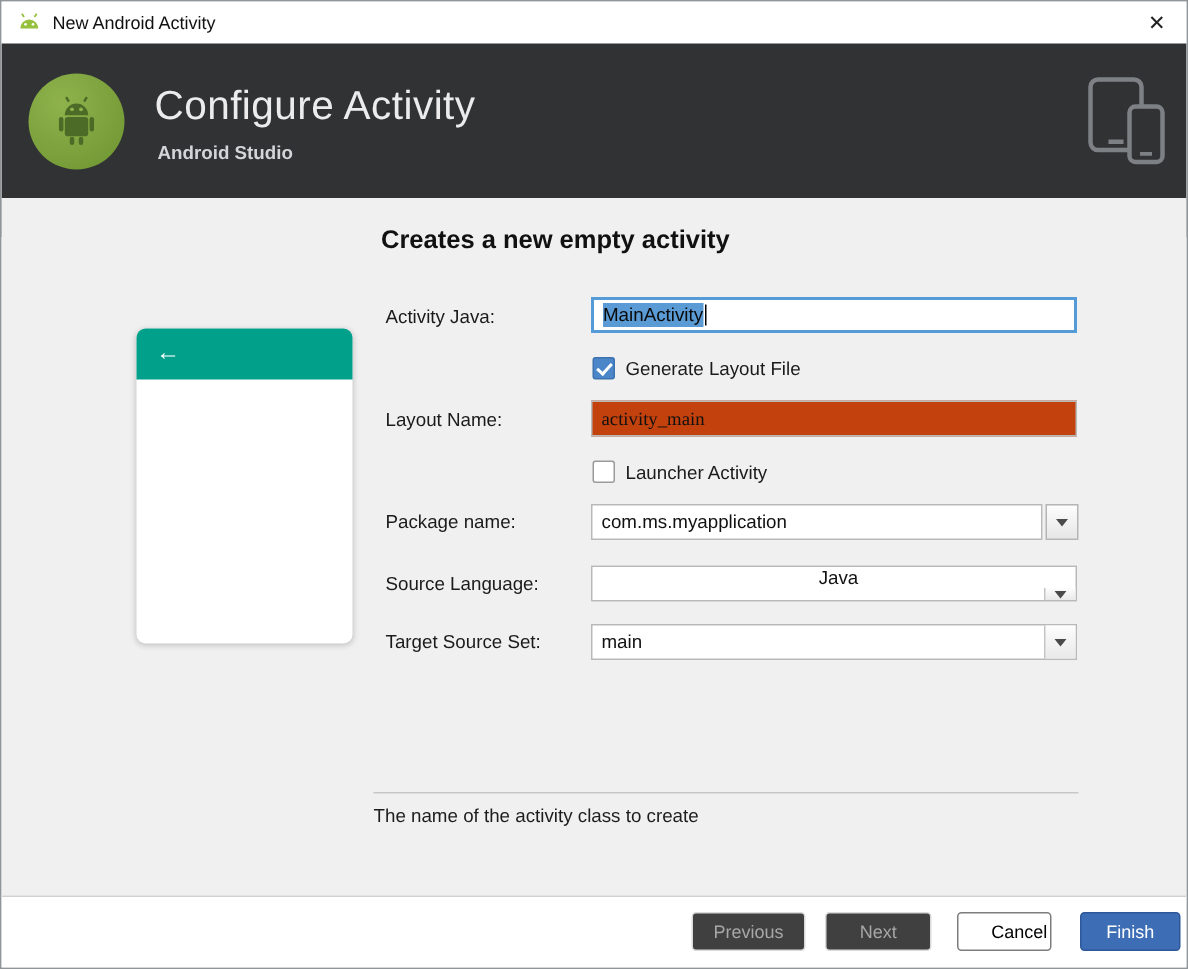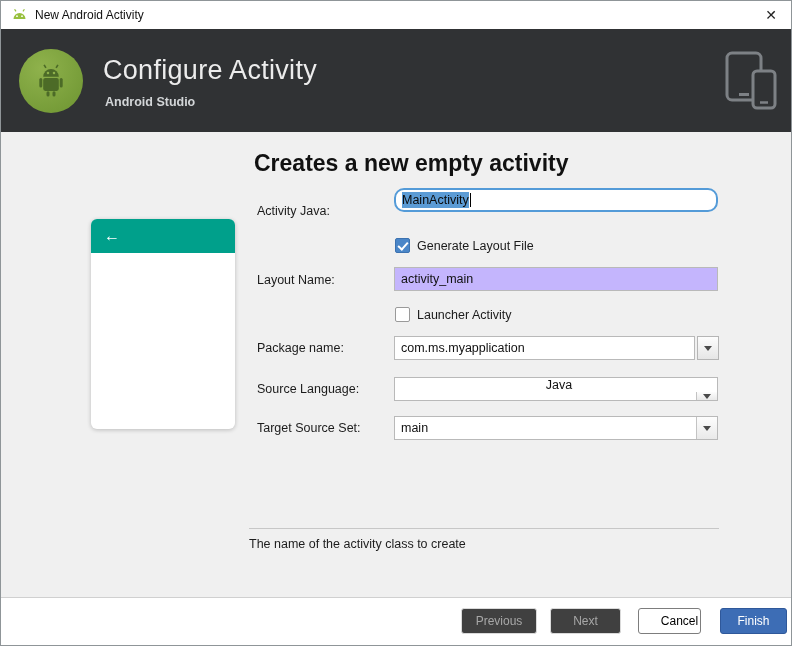--- a/index.html
+++ b/index.html
@@ -13,39 +13,39 @@
   
   .header{position:absolute;top:28px;left:0;right:0;height:129px;background:#303234;}
   .logo-circle{position:absolute;left:18px;top:20px;width:64px;height:64px;border-radius:50%;
     background:radial-gradient(circle at 35% 30%, #8fb24c, #6d9431);display:flex;align-items:center;justify-content:center;}
   .header-title{position:absolute;left:102px;top:26px;font-size:27px;font-weight:400;color:#ececec;letter-spacing:.3px;}
   .header-sub{position:absolute;left:104px;top:66px;font-size:12.5px;font-weight:700;color:#d3d6d8;}
   .device-icon{position:absolute;right:14px;top:22px;}
 
   
   .content{position:absolute;top:131px;left:0;right:0;height:467px;background:#f0f0f0;}
-  .form-heading{position:absolute;left:253px;top:18px;font-size:23px;font-weight:700;color:#111;}
+  .form-heading{position:absolute;left:253px;top:18px;font-size:17px;font-weight:700;color:#111;}
 
   
   .preview-card{position:absolute;left:90px;top:87px;width:144px;height:210px;background:#fff;border-radius:6px;
     box-shadow:0 1px 4px rgba(0,0,0,.22);}
   .preview-header{position:absolute;top:0;left:0;right:0;height:34px;background:#00a08b;border-radius:6px 6px 0 0;
     display:flex;align-items:center;padding-left:13px;box-sizing:border-box;}
   .preview-header .back{color:#fff;font-size:16px;}
 
   
   .flabel{position:absolute;left:256px;font-size:12.5px;color:#1b1b1b;}
   .tinput{position:absolute;left:393px;width:324px;height:24px;box-sizing:border-box;background:#fff;
     border:1px solid #b9b9b9;font-size:12.5px;color:#111;padding:0 6px;display:flex;align-items:center;font-family:"Liberation Sans",sans-serif;}
   .tinput.focused{border:2px solid #549bd8;}
   .sel-text{background:#5b9bd5;color:#0a0a0a;padding:1px 0;}
   .caret{display:inline-block;width:1px;height:14px;background:#000;margin-left:1px;}
 
-  input.real-input{position:absolute;left:393px;width:324px;height:24px;box-sizing:border-box;background:#c4b5fd;
-    border:1px solid #b9b9b9;font-size:12.5px;color:#111;padding:0 6px;font-family:Liberation Sans, sans-serif;}
+  input.real-input{position:absolute;left:393px;width:324px;height:24px;box-sizing:border-box;background:#c2410c;
+    border:1px solid #b9b9b9;font-size:12.5px;color:#111;padding:0 6px;font-family:Liberation Serif, serif;}
 
   
   .cb-row{position:absolute;left:394px;display:flex;align-items:center;gap:7px;}
   input.cb{appearance:none;-webkit-appearance:none;width:15px;height:15px;margin:0;border:1px solid #9a9a9a;border-radius:2px;background:#fff;position:relative;cursor:pointer;}
   input.cb:checked{background:#4a86c8;border-color:#3c72b0;}
   input.cb:checked::after{content:"";position:absolute;left:4px;top:1px;width:4px;height:8px;border:solid #fff;border-width:0 2px 2px 0;transform:rotate(42deg);}
   .cb-label{font-size:12.5px;color:#1b1b1b;}
 
   
   .combo{position:absolute;left:393px;height:24px;box-sizing:border-box;background:#fff;border:1px solid #b9b9b9;
@@ -118,21 +118,21 @@
   <div class="content">
     <div class="form-heading">Creates a new empty activity</div>
 
     <div class="preview-card">
       <div class="preview-header">
         <span class="back">←</span>
       </div>
     </div>
 
     <div class="flabel" style="top:72px;">Activity Java:</div>
-    <div class="tinput focused" style="top:56px;border-radius:10px;">
+    <div class="tinput focused" style="top:66px;">
       <span class="sel-text">MainActivity</span>
         <span class="caret"></span>
     </div>
 
     <div class="cb-row" style="top:106px;">
       <input type="checkbox" class="cb" checked="" style="">
       <span class="cb-label">Generate Layout File</span>
     </div>
 
     <div class="flabel" style="top:141px;">Layout Name:</div>

